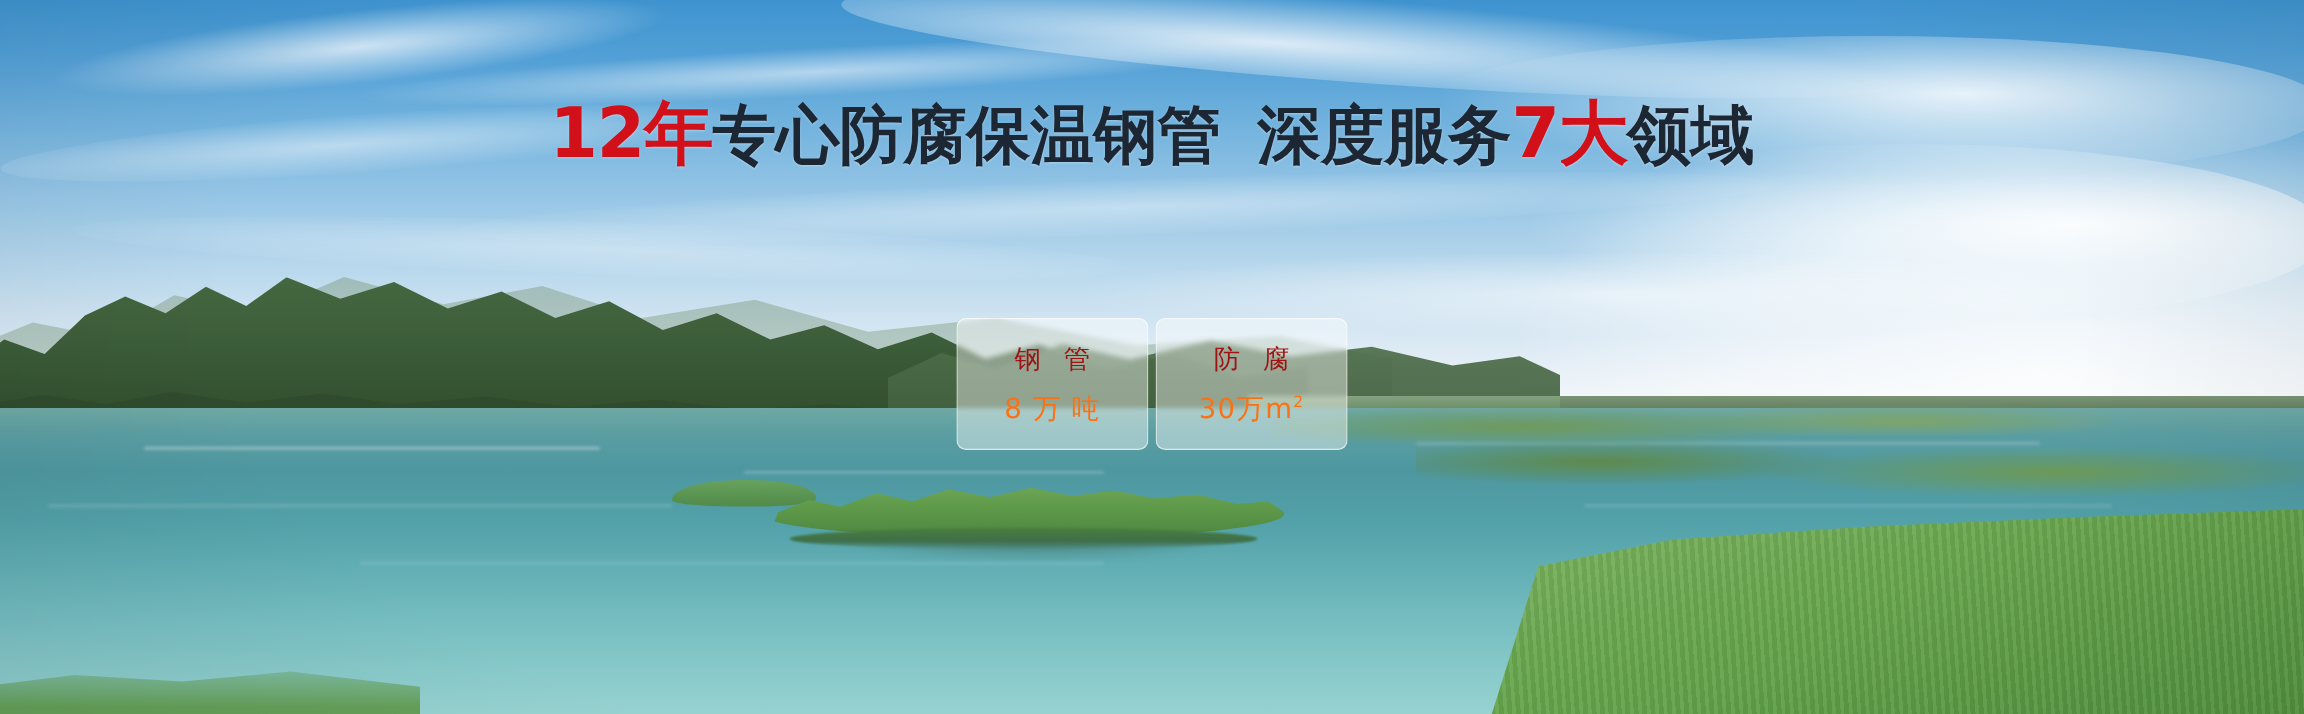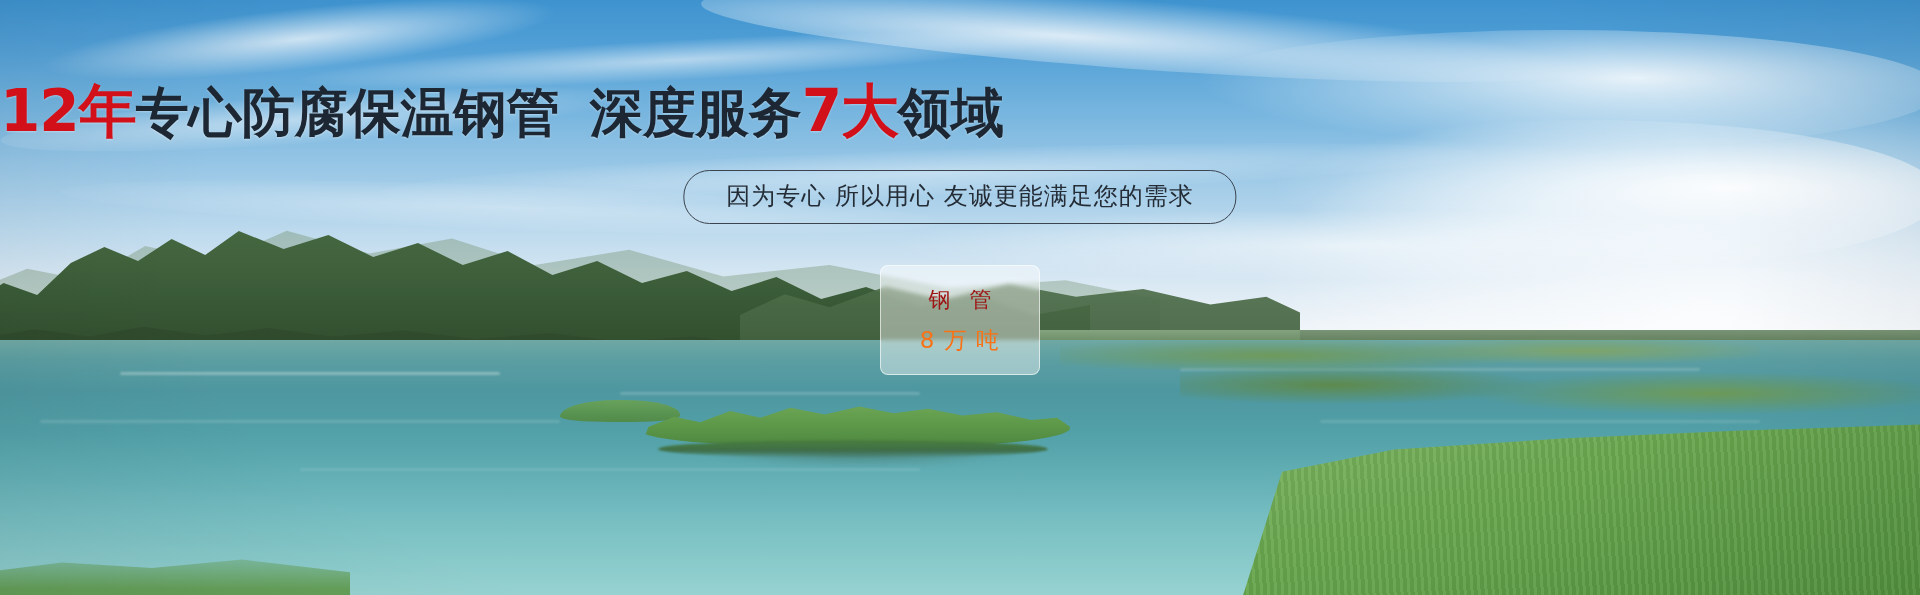--- a/index.html
+++ b/index.html
@@ -217,20 +217,21 @@
       rgba(0,0,0,0) 55%, rgba(0,0,0,.10) 100%);
     pointer-events: none;
   }
 
   
   .content { position: absolute; inset: 0; }
 
   .headline {
     position: absolute;
     left: 0; top: 82px; width: 1920px;
+    text-align: center;
     font-family: "DejaVu Sans", "Liberation Sans", sans-serif;
     font-weight: bold;
     font-size: 53px;
     line-height: 1;
     white-space: nowrap;
     letter-spacing: 0px;
     text-shadow: 0 1px 2px rgba(255,255,255,.35);
   }
   .hl-red   { color: #d2101a; font-size: 58px; letter-spacing:-1px; }
   .hl-dark  { color: #1d2733; }
@@ -337,26 +338,29 @@
 
     <div class="vignette"></div>
   </div>
 
   <div class="content">
 
     <div class="headline">
       <span class="hl-red">12年</span><span class="hl-dark">专心防腐保温钢管</span><span class="hl-gap"></span><span class="hl-dark">深度服务</span><span class="hl-red">7大</span><span class="hl-dark">领域</span>
     </div>
 
-    <div class="tagline">因为专心 所以用心  友诚更能满足您的需求</div>
 
     <div class="stats">
 
       <div class="stat-card">
         <div class="stat-title">钢 管</div>
         <div class="stat-value"><span>8 万 吨</span></div>
       </div>
 
+      <div class="stat-card">
+        <div class="stat-title">防 腐</div>
+        <div class="stat-value"><span>30万m</span><sup>2</sup></div>
+      </div>
 
 
     </div>
   </div>
 </div>
 
 </body></html>

